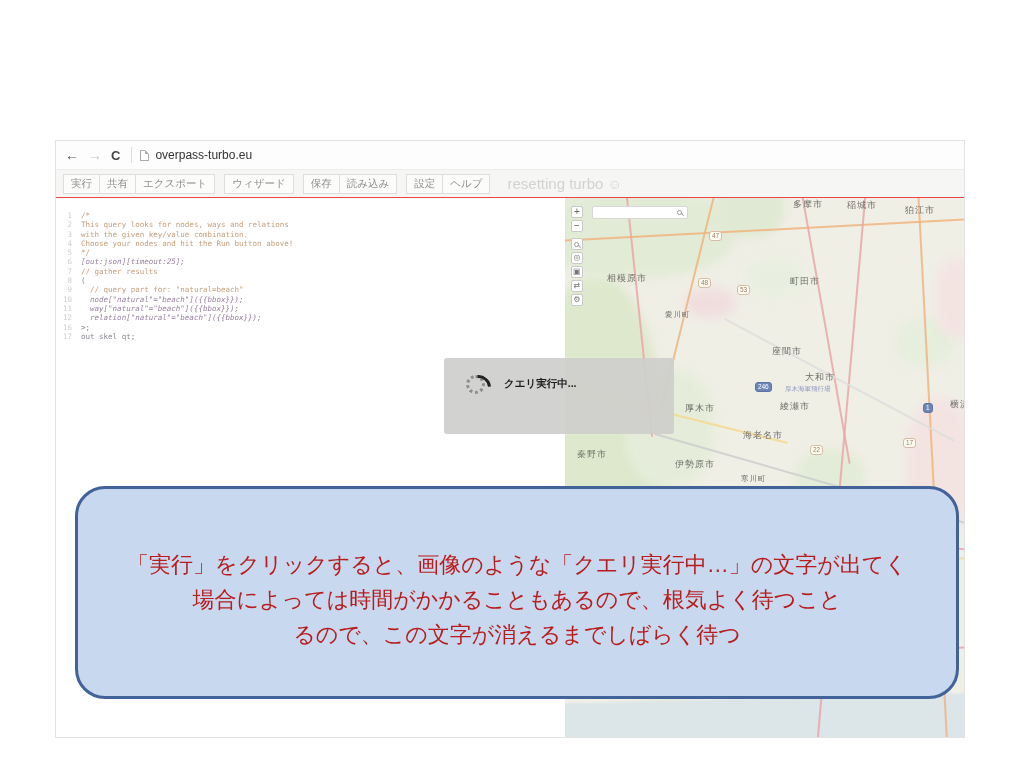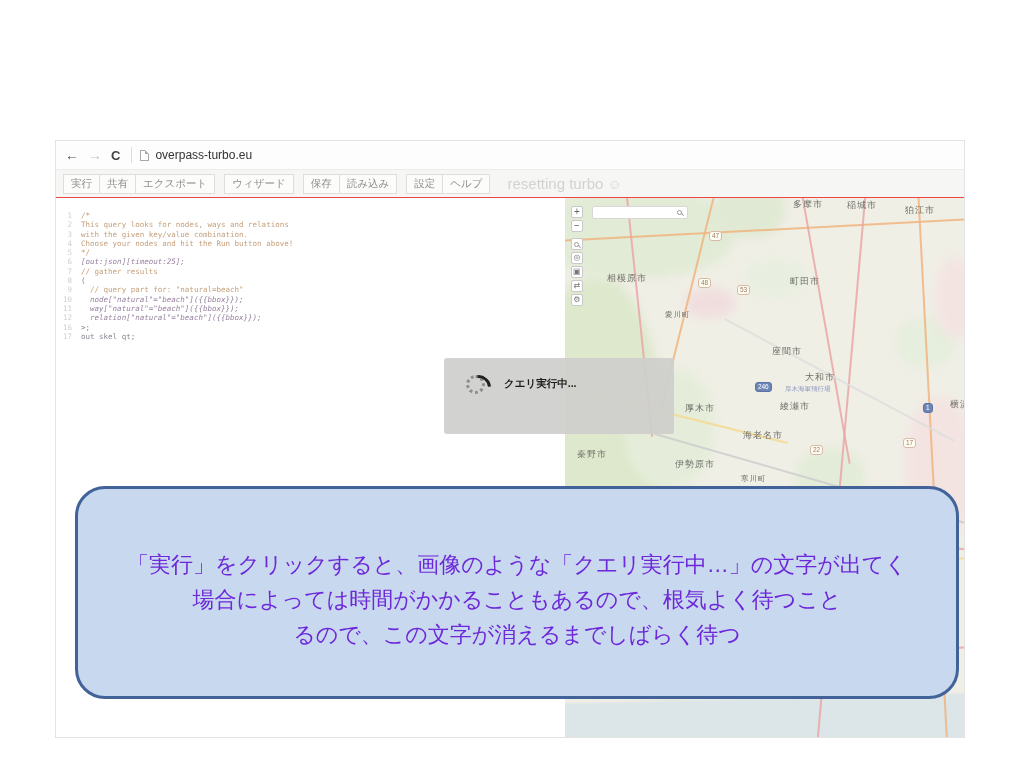--- a/index.html
+++ b/index.html
@@ -84,21 +84,21 @@
   .dlines { position:absolute; left:66px; top:42px; }
   .dline { font-size:8.5px; line-height:9.6px; white-space:nowrap; }
   .dline.active { color:#1c1c1c; }
   .dline.done { color:#9f9f9d; }
   .dline .dicon { display:inline-block; width:10px; }
   .abort-link { text-decoration:underline; cursor:pointer; }
 
   
   .callout { position:absolute; left:75px; top:486px; width:884px; height:213px; z-index:30;
     background:#c8d8ef; border:3px solid #41639a; border-radius:30px; }
-  .callout-lines { padding-top:58px; text-align:center; color:#6d28d9; font-size:22px; line-height:35px; }
+  .callout-lines { padding-top:58px; text-align:center; color:#b91c1c; font-size:22px; line-height:35px; }
 </style>
 </head>
 <body>
 
 <div class="slide">
 
 
   <div class="browser">
 
     <div class="toolbar">

